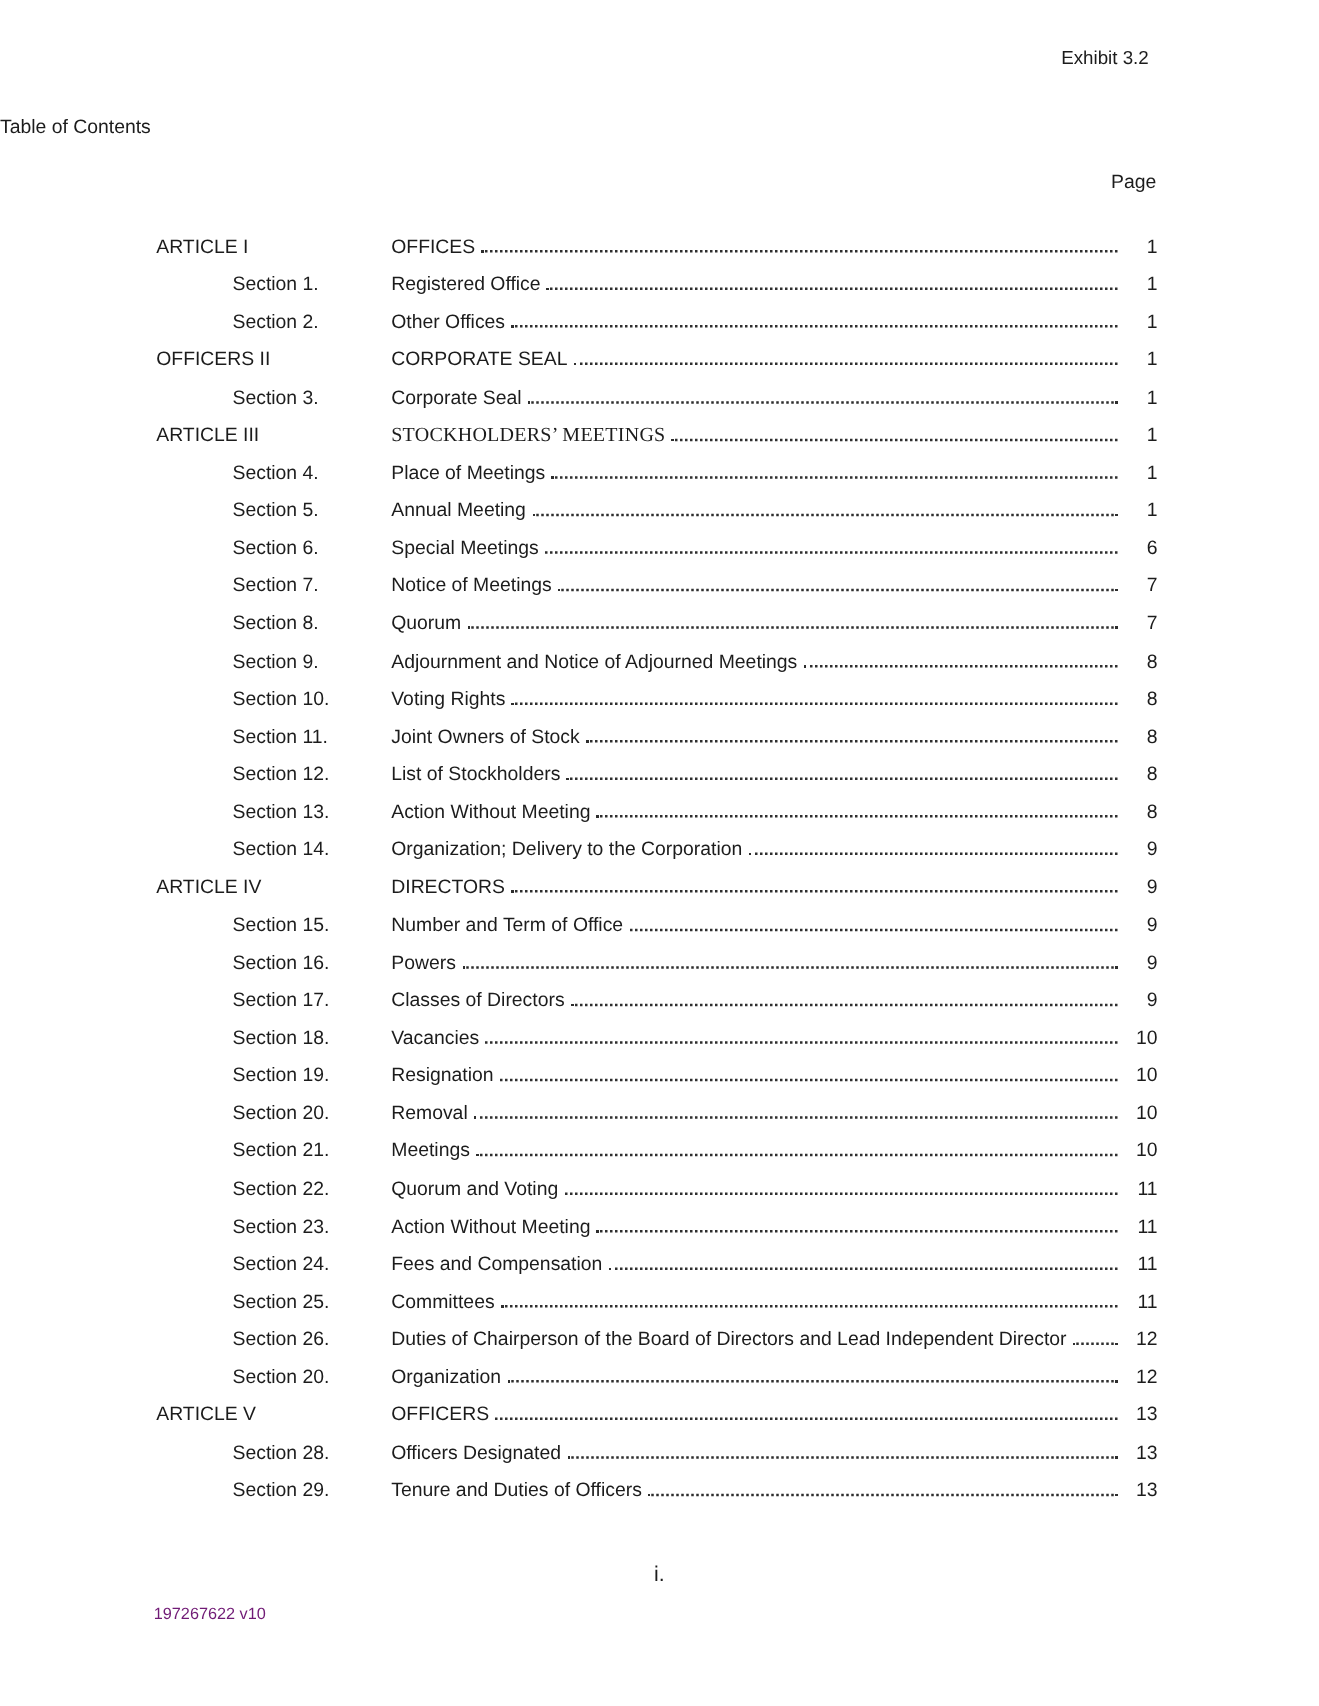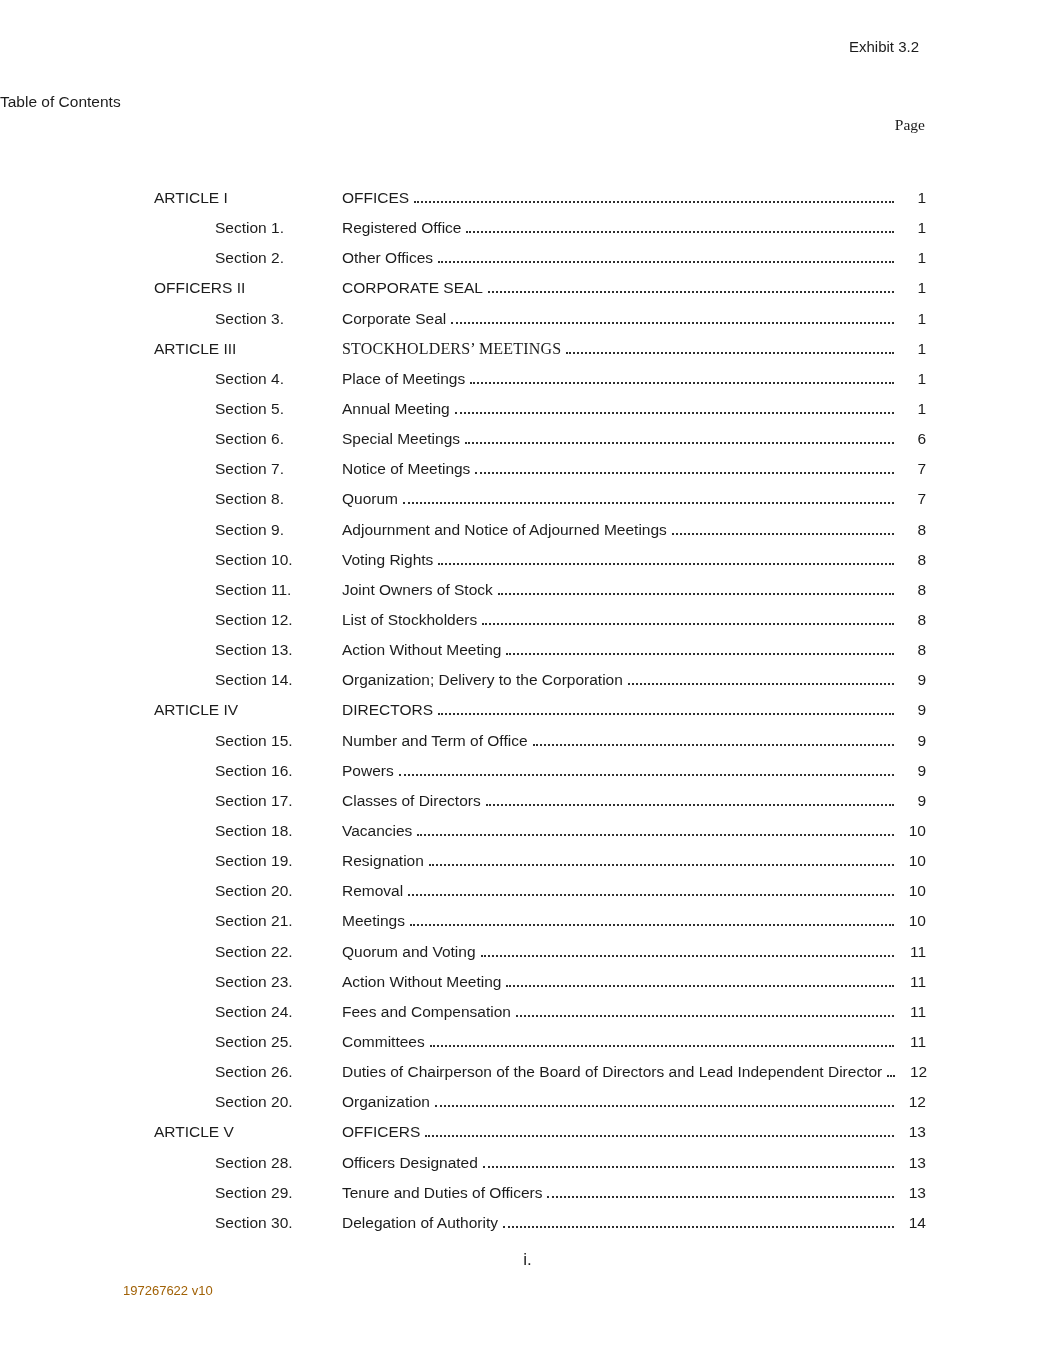--- a/index.html
+++ b/index.html
@@ -24,38 +24,36 @@
   .doc-title {
     position: absolute;
     top: 93px;
     left: 0;
     width: 100%;
     text-align: left;
     font-size: 15.5px;
   }
   .page-col-label {
     position: absolute;
-    top: 116px;
+    top: 137px;
     right: 130px;
     font-size: 15.5px;
-    font-family: Liberation Serif, serif;
   }
   .toc {
     position: absolute;
     top: 189px;
     left: 125px;
     width: 801px;
     font-size: 15.5px;
   }
   .toc-row {
     display: flex;
     align-items: baseline;
     height: 30.15px;
     white-space: nowrap;
-    margin-left: 29px;
   }
   .toc-label {
     flex: 0 0 188px;
     box-sizing: border-box;
   }
   .toc-label.section {
     padding-left: 61px;
   }
   .toc-title {
     flex: 0 1 auto;
@@ -83,21 +81,21 @@
     left: 0;
     width: 100%;
     text-align: center;
     font-size: 17px;
   }
   .doc-id {
     position: absolute;
     top: 1283px;
     left: 123px;
     font-size: 13px;
-    color: #a16207;
+    color: #701a75;
   }
 </style>
 </head>
 <body>
 
 <div class="exhibit">Exhibit 3.2</div>
 
 <div class="doc-title">Table of Contents</div>
 
 <div class="page-col-label">Page</div>
@@ -334,23 +332,17 @@
     <span class="toc-page">13</span>
   </div>
 
   <div class="toc-row">
     <div class="toc-label section">Section 29.</div>
     <span class="toc-title">Tenure and Duties of Officers</span>
     <span class="leader"></span>
     <span class="toc-page">13</span>
   </div>
 
-  <div class="toc-row">
-    <div class="toc-label section">Section 30.</div>
-    <span class="toc-title">Delegation of Authority</span>
-    <span class="leader"></span>
-    <span class="toc-page">14</span>
-  </div>
 </div>
 
 <div class="footer-page-number">i.</div>
 
 <div class="doc-id">197267622 v10</div>
 
 </body></html>

